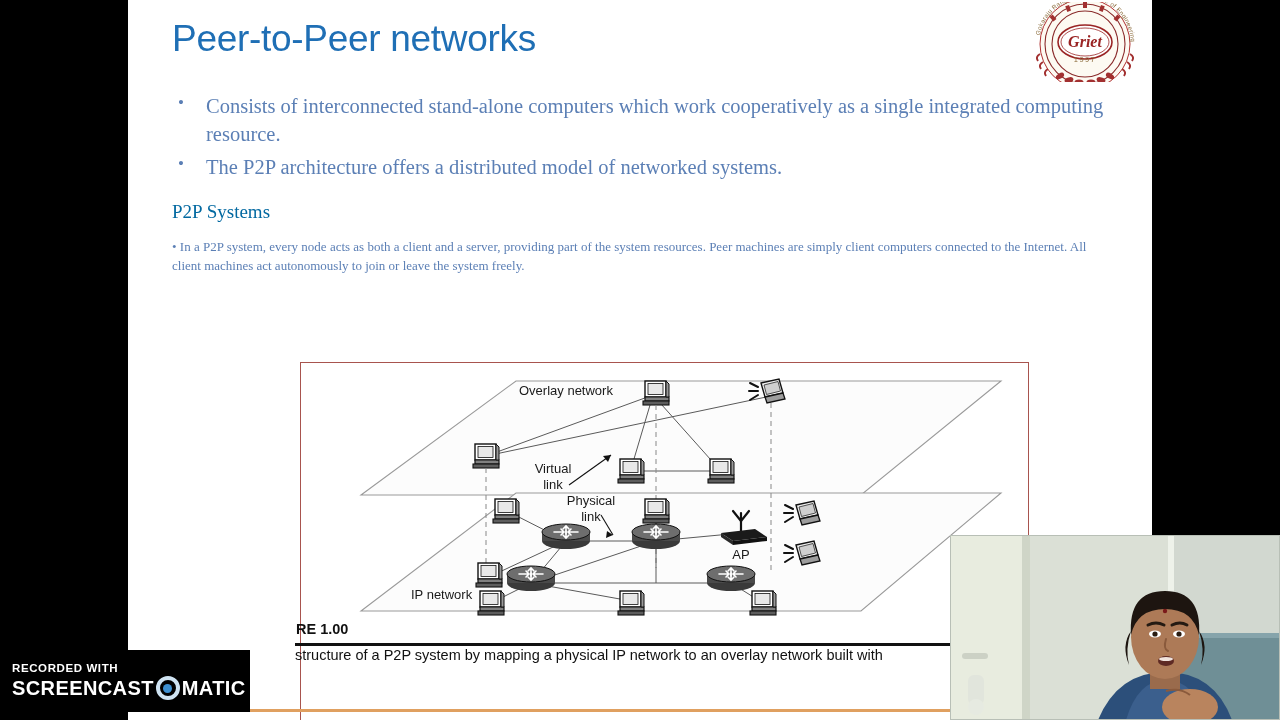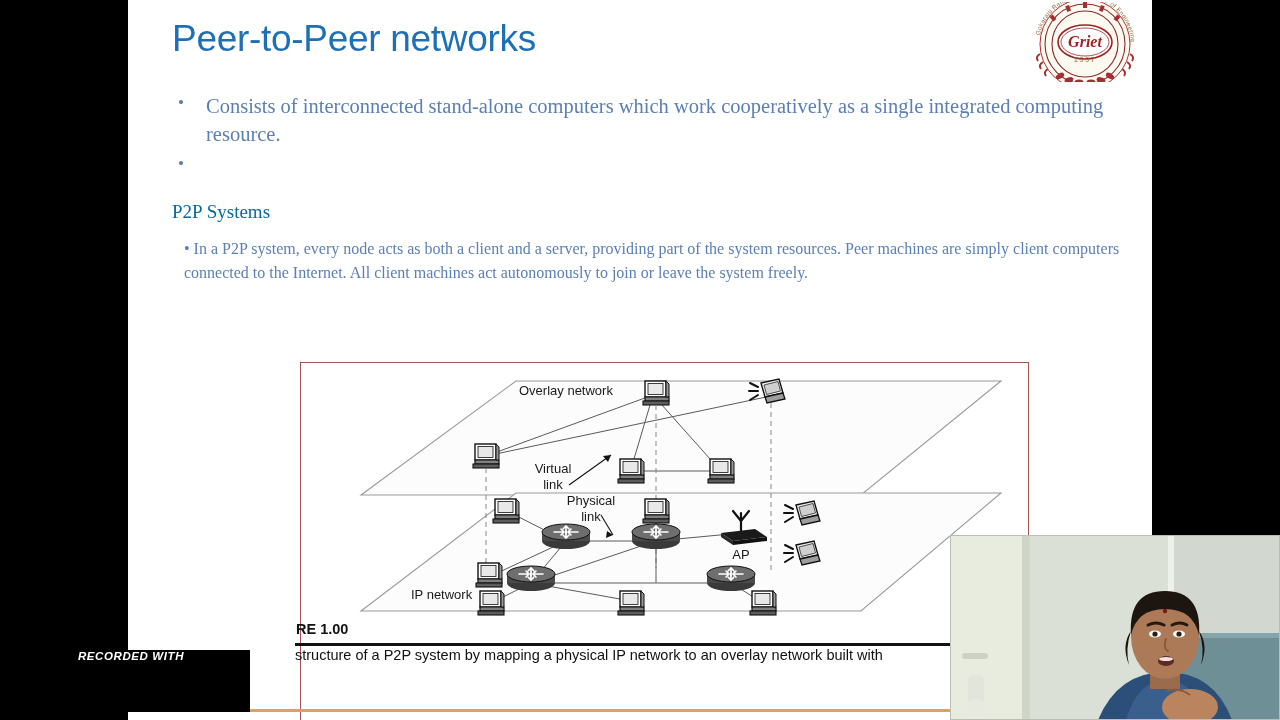--- a/index.html
+++ b/index.html
@@ -18,39 +18,39 @@
 
   
   .body-serif{font-family:"Liberation Serif",serif;color:#5b7fb5;}
   #bullets{position:absolute;left:44px;top:93px;width:940px;}
   .bullet{position:relative;padding-left:34px;font-size:20.5px;line-height:1.35;margin-bottom:2px;}
   .bullet .dot{position:absolute;left:6px;top:-1px;color:#5b7fb5;font-size:17px;}
 
   #p2p-head{position:absolute;left:44px;top:201px;font-size:19px;color:#0369a1;
             font-family:"Liberation Serif",serif;}
 
-  #para{position:absolute;left:56px;top:237px;width:945px;font-size:16px;line-height:1.47;}
+  #para{position:absolute;left:44px;top:237px;width:945px;font-size:13px;line-height:1.47;}
 
   
   #figure{position:absolute;left:172px;top:362px;width:729px;height:391px;
           border:1.5px solid #a8544e;background:#fff;box-sizing:border-box;}
   #fig-svg{position:absolute;left:0;top:0;}
   .fig-label{font-family:"Liberation Sans",sans-serif;font-size:13px;fill:#1a1a1a;}
   #fig-num{position:absolute;left:-5px;top:258px;font-size:14.5px;font-weight:bold;color:#111;
            font-family:"Liberation Sans",sans-serif;white-space:nowrap;}
   #fig-rule{position:absolute;left:-6px;top:280px;width:742px;height:2.5px;background:#111;}
   #fig-cap{position:absolute;left:-6px;top:284px;width:760px;font-size:14.5px;color:#111;
            font-family:"Liberation Sans",sans-serif;white-space:nowrap;}
 
   
   #orange-rule{position:absolute;left:20px;bottom:8px;width:960px;height:3px;background:#e0a060;}
 
   
   #watermark{position:absolute;left:0;top:650px;width:250px;height:62px;background:#000;
-             display:flex;flex-direction:row;justify-content:center;padding-left:12px;box-sizing:border-box;font-style:italic;}
+             display:flex;flex-direction:column;justify-content:center;padding-left:12px;box-sizing:border-box;}
   #wm-top{color:#fff;font-size:11.5px;font-weight:bold;letter-spacing:0.6px;}
   #wm-main{display:flex;align-items:center;margin-top:2px;}
   #wm-main span{color:#fff;font-size:20px;font-weight:bold;letter-spacing:0.4px;
                 text-shadow:0 0 2px #000;}
   #wm-dot{width:24px;height:24px;border-radius:50%;border:4px solid #cfe3f2;
           display:flex;align-items:center;justify-content:center;margin:0 2px;box-sizing:border-box;}
   #wm-dot i{display:block;width:9px;height:9px;border-radius:50%;background:#3d8fd0;}
 
   
   #webcam{position:absolute;left:950px;top:535px;width:330px;height:185px;overflow:hidden;background:#c8cfc9;}
@@ -112,20 +112,21 @@
       </svg>
     </div>
 
     <div id="bullets">
       <div class="bullet body-serif">
         <span class="dot">•</span>
         <span>Consists of interconnected stand-alone computers which work cooperatively as a single integrated computing resource.</span>
       </div>
       <div class="bullet body-serif" style="margin-top:6px;">
         <span class="dot">•</span>
+        <span>The P2P architecture offers a distributed model of networked systems.</span>
       </div>
     </div>
 
     <div id="p2p-head">P2P Systems</div>
 
     <div id="para" class="body-serif">• In a P2P system, every node acts as both a client and a server, providing part of the system resources. Peer machines are simply client computers connected to the Internet. All client machines act autonomously to join or leave the system freely.</div>
 
     <div id="figure">
 
       <svg id="fig-svg" width="726" height="285" viewBox="0 0 726 285">
@@ -346,15 +347,22 @@
         <ellipse cx="240" cy="172" rx="28" ry="18" fill="#b9845e"></ellipse>
         <path d="M216,156 q14,-4 24,4" stroke="#8a5a3c" stroke-width="2" fill="none"></path>
       </g>
 
       <rect x="0" y="0" width="330" height="185" fill="none" stroke="#b8bfb6" stroke-width="2"></rect>
     </svg>
   </div>
 
   <div id="watermark">
     <div id="wm-top">RECORDED WITH</div>
+    <div id="wm-main">
+      <span>SCREENCAST</span>
+      <span id="wm-dot">
+          <i></i>
+        </span>
+      <span>MATIC</span>
+    </div>
   </div>
 
 </div>
 
 </body></html>

